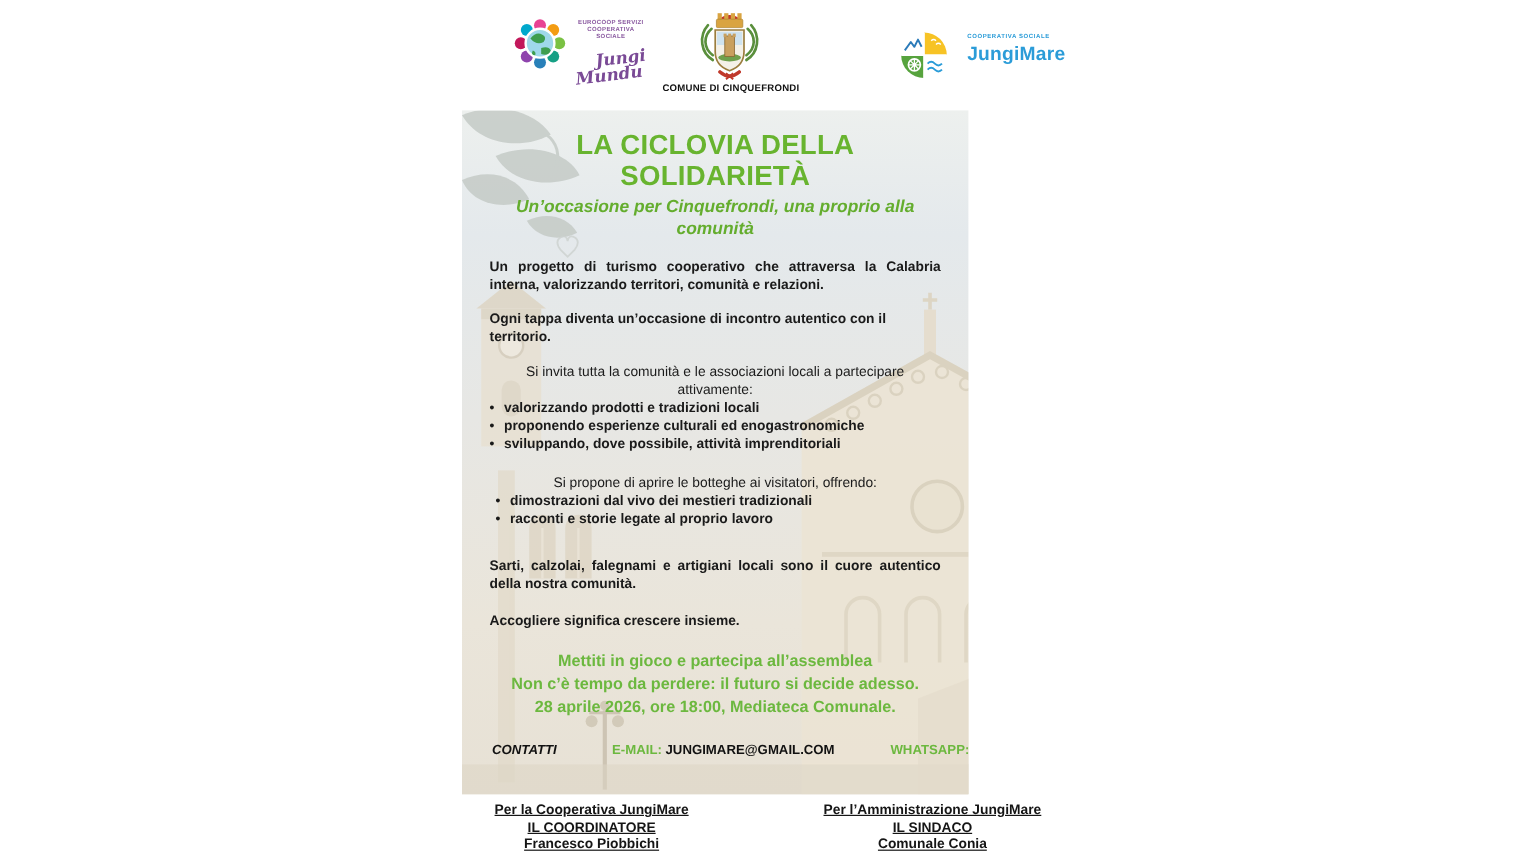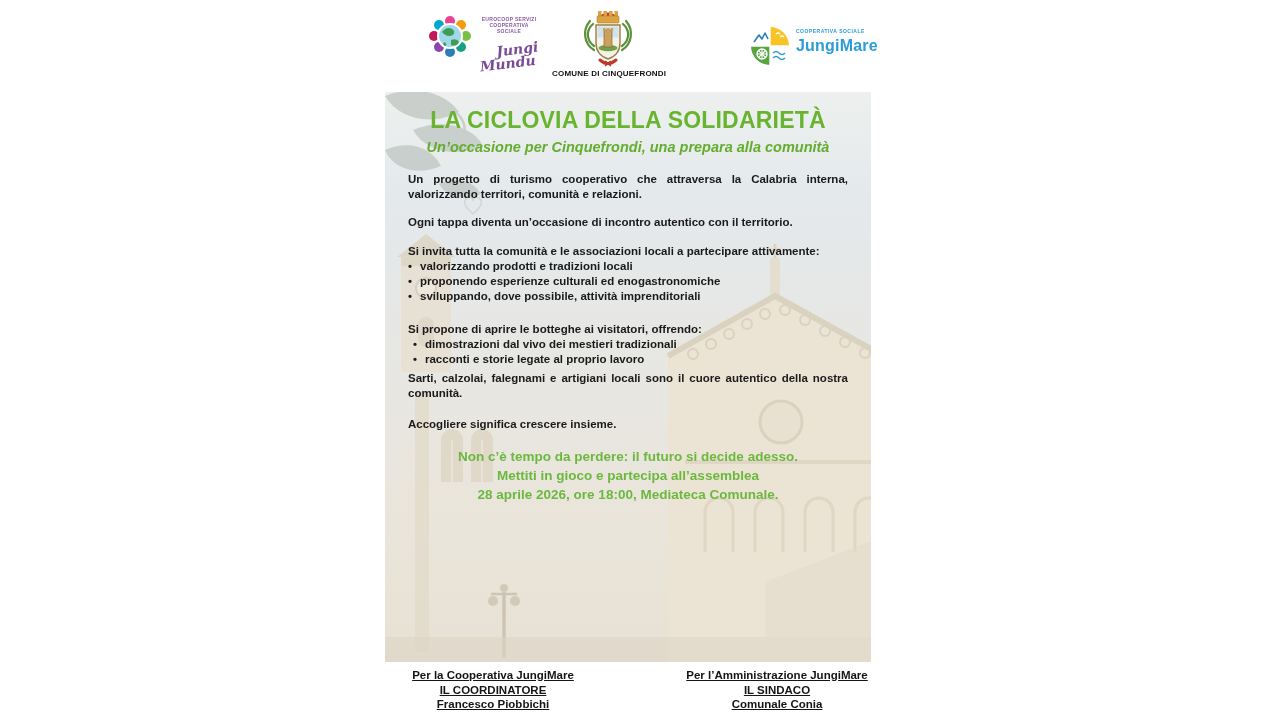--- a/index.html
+++ b/index.html
@@ -16,48 +16,48 @@
   .jm-mundu .txtcol { margin-top: 4px; }
   .jm-mundu .tagline { font-size: 5px; line-height: 6px; font-weight: bold; letter-spacing: .3px; color: #8a5aa0; text-align: center; }
   .jm-mundu .scriptname { transform: rotate(-7deg); color: #7a4a96; font-family: "DejaVu Serif", serif; font-style: italic; font-weight: bold; margin-top: 8px; }
   .jm-mundu .scriptname .l1 { font-size: 14px; margin-left: 18px; display: block; }
   .jm-mundu .scriptname .l2 { font-size: 14px; margin-top: -3px; display: block; }
 
   .comune { left: 552px; top: 6px; width: 112px; display: block; text-align: center; }
   .comune .crest { display: block; margin: 0 auto; }
   .comune .lbl { margin-top: 1px; font-size: 8px; font-weight: bold; letter-spacing: .2px; color: #111; white-space: nowrap; }
 
-  .jm-mare { left: 750px; top: 26px; gap: 6px; }
+  .jm-mare { left: 750px; top: 26px; gap: 16px; }
   .jm-mare .txtcol { margin-top: 2px; }
   .jm-mare .tagline { font-size: 5px; font-weight: bold; letter-spacing: .5px; color: #2b9cd8; }
   .jm-mare .name { font-size: 16px; font-weight: bold; color: #2b9cd8; margin-top: 3px; letter-spacing: .2px; }
 
   
   .flyer {
-    position: absolute; left: 385px; top: 92px; width: 486px; height: 570px;
+    position: absolute; left: 385px; top: 92px; width: 422px; height: 570px;
     background: linear-gradient(180deg, #edf0ee 0%, #e4e9ec 18%, #e7e7e4 45%, #eae5da 75%, #e7e1d5 100%);
     overflow: hidden;
   }
   .flyer-bg { position: absolute; inset: 0; }
   .flyer-content { position: relative; z-index: 2; padding: 0 23px; }
 
   .f-title { margin-top: 15px; text-align: center; font-size: 23px; line-height: 26px; font-weight: bold; color: #68b42f; letter-spacing: .2px; }
   .f-subtitle { margin-top: 5px; text-align: center; font-size: 14.5px; line-height: 18px; font-weight: bold; font-style: italic; color: #64ad2e; }
 
   .body-p { font-size: 11.5px; line-height: 15px; font-weight: bold; color: #1a1a1a; text-align: justify; }
   .p1 { margin-top: 16px; }
   .p2 { margin-top: 6px; }
   .p3 { margin-top: 13px; text-align: left; }
   .p4 { margin-top: 14px; }
-  .lead { margin-top: 14px; font-size: 11.5px; line-height: 15px; font-weight: bold; }
+  .lead { margin-top: 14px; font-size: 11.5px; line-height: 15px; font-weight: normal; text-align: center; }
   .lead2 { margin-top: 18px; }
   .bullet { display: flex; gap: 5px; font-size: 11.5px; line-height: 15px; font-weight: bold; }
   .bullet .dot { width: 7px; flex: 0 0 auto; }
   .indent { padding-left: 5px; }
-  .closing1 { margin-top: 4px; }
+  .closing1 { margin-top: 24px; }
   .closing2 { margin-top: 16px; text-align: left; }
 
   .cta { margin-top: 15px; text-align: center; font-size: 13.5px; line-height: 19px; font-weight: bold; color: #6cb83f; }
 
   .contacts { position: relative; margin-top: 21px; height: 14px; font-size: 11px; font-weight: bold; white-space: nowrap; }
   .contacts .c-label { position: absolute; left: 2px; top: 0; font-style: italic; color: #111; }
   .contacts .grp { position: absolute; top: 0; }
   .contacts .g-email { left: 102px; }
   .contacts .g-wa { left: 334px; }
   .contacts .green { color: #6cb83f; }
@@ -202,21 +202,21 @@
         <circle cx="130" cy="509" r="5" stroke="none"></circle>
         <circle cx="119" cy="496" r="4" stroke="none"></circle>
       </g>
 
       <rect x="0" y="545" width="510" height="25" fill="#ddd5c4" opacity="0.55"></rect>
       <polygon points="380,490 510,440 510,570 380,570" fill="#e2dac9" opacity="0.6"></polygon>
     </svg>
 
     <div class="flyer-content">
       <div class="f-title">LA CICLOVIA DELLA SOLIDARIETÀ</div>
-      <div class="f-subtitle">Un’occasione per Cinquefrondi, una prepara alla comunità</div>
+      <div class="f-subtitle">Un’occasione per Cinquefrondi, una proprio alla comunità</div>
 
       <p class="body-p p1">Un progetto di turismo cooperativo che attraversa la Calabria interna, valorizzando territori, comunità e relazioni.</p>
       <p class="body-p p3">Ogni tappa diventa un’occasione di incontro autentico con il territorio.</p>
 
       <div class="lead">Si invita tutta la comunità e le associazioni locali a partecipare attivamente:</div>
       <div class="bullet">
         <span class="dot">•</span>
         <span>valorizzando prodotti e tradizioni locali</span>
       </div>
       <div class="bullet">
@@ -235,25 +235,36 @@
       </div>
       <div class="bullet indent">
         <span class="dot">•</span>
         <span>racconti e storie legate al proprio lavoro</span>
       </div>
 
       <p class="body-p closing1">Sarti, calzolai, falegnami e artigiani locali sono il cuore autentico della nostra comunità.</p>
       <p class="body-p closing2">Accogliere significa crescere insieme.</p>
 
       <div class="cta">
+        <div>Mettiti in gioco e partecipa all’assemblea</div>
         <div>Non c’è tempo da perdere: il futuro si decide adesso.</div>
-        <div>Mettiti in gioco e partecipa all’assemblea</div>
         <div>28 aprile 2026, ore 18:00, Mediateca Comunale.</div>
       </div>
 
+      <div class="contacts">
+        <span class="c-label">CONTATTI</span>
+        <span class="grp g-email">
+          <span class="green">E-MAIL:</span>
+          <span class="val">JUNGIMARE@GMAIL.COM</span>
+        </span>
+        <span class="grp g-wa">
+          <span class="green">WHATSAPP:</span>
+          <span class="val">3512900143</span>
+        </span>
+      </div>
     </div>
   </div>
 
   <div class="sig sig-left">
     <div>Per la Cooperativa JungiMare</div>
     <div>IL COORDINATORE</div>
     <div>Francesco Piobbichi</div>
   </div>
   <div class="sig sig-right">
     <div>Per l’Amministrazione JungiMare</div>

